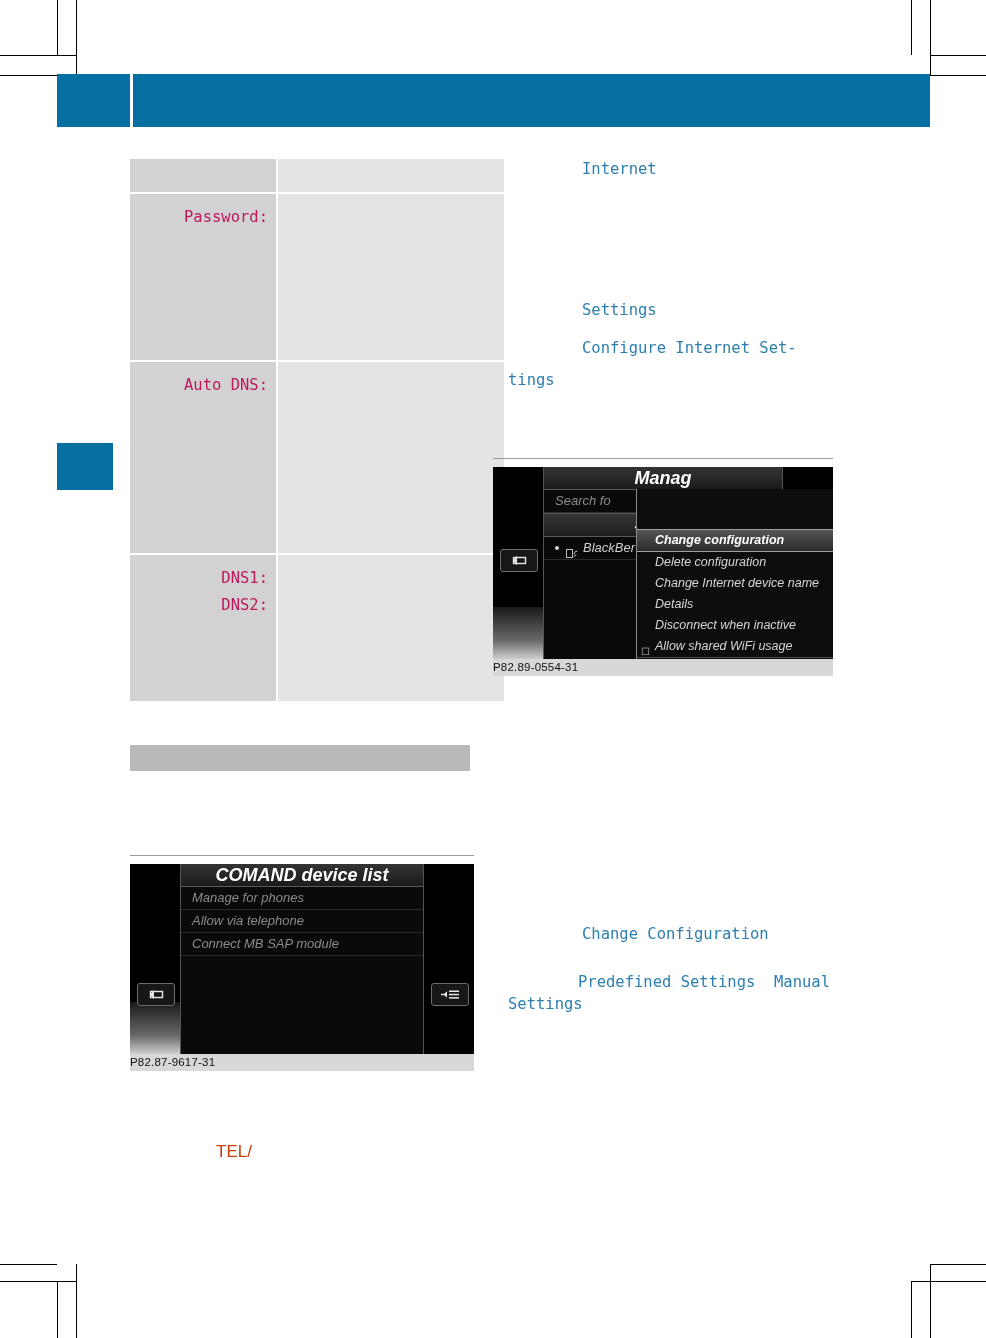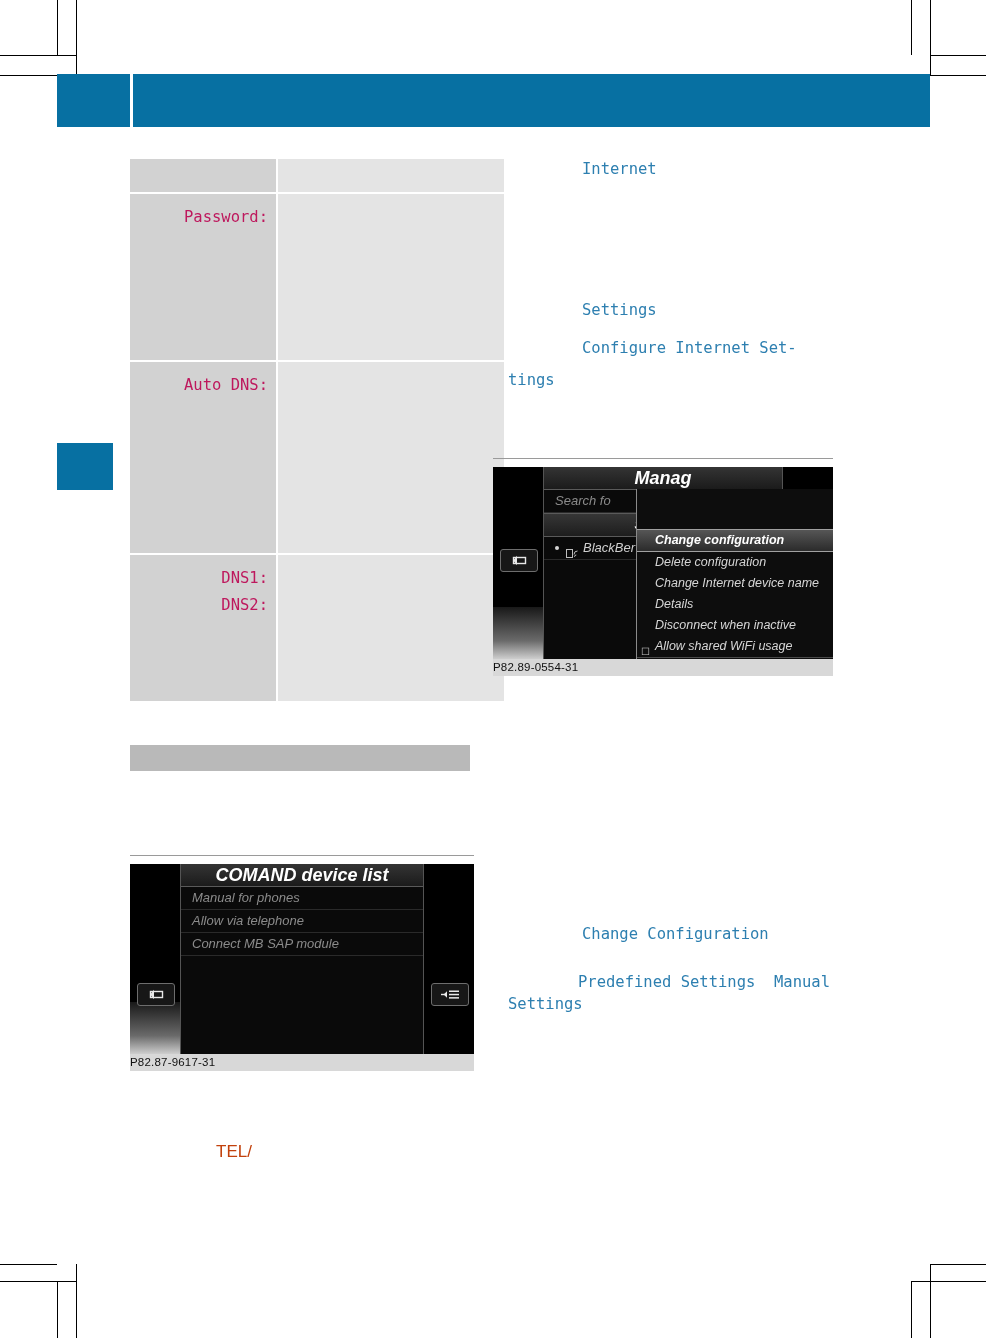--- a/index.html
+++ b/index.html
@@ -365,21 +365,21 @@
           <path d="M8 2.2 L4.6 5.5 L8 8.8" fill="#e8e8e8"></path>
           <rect x="10" y="1.5" width="10" height="1.5" fill="#e8e8e8"></rect>
           <rect x="10" y="4.8" width="10" height="1.5" fill="#e8e8e8"></rect>
           <rect x="10" y="8.1" width="10" height="1.5" fill="#e8e8e8"></rect>
         </svg>
       </div>
     </div>
 
     <div class="scr-panel">
       <div class="scr-title">COMAND device list</div>
-      <div class="scr-row dim">Manual for phones</div>
+      <div class="scr-row dim">Manage for phones</div>
       <div class="scr-row dim">Allow via telephone</div>
       <div class="scr-row dim">Connect MB SAP module</div>
     </div>
 
   </div>
   <div class="caption-bar">P82.87-9617-31</div>
 </div>
 
 <div class="figure" style="left:493px; top:458px; width:340px;">
   <div class="rule-top"></div>

